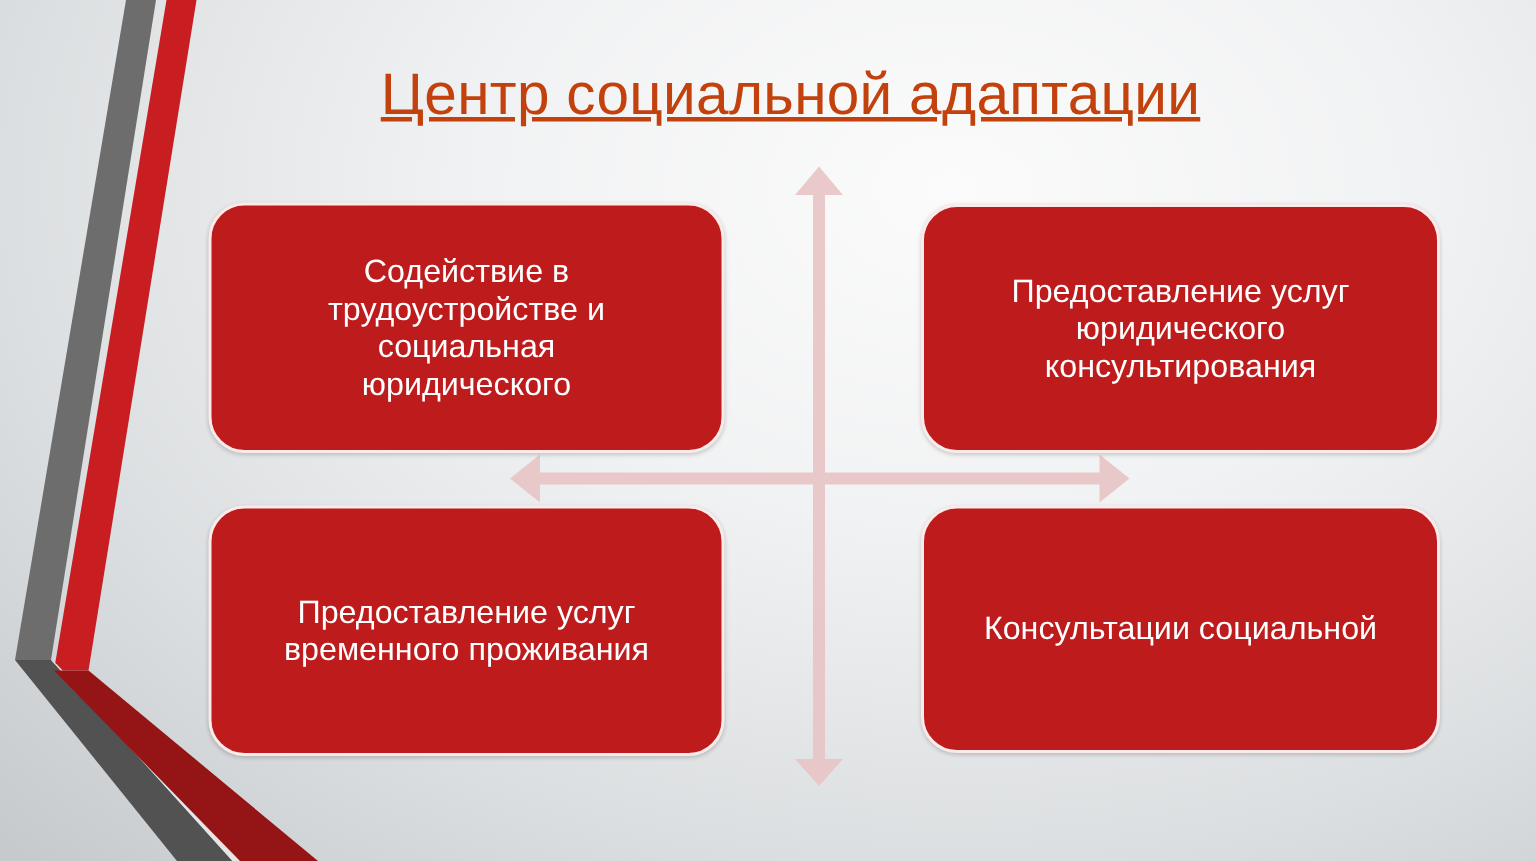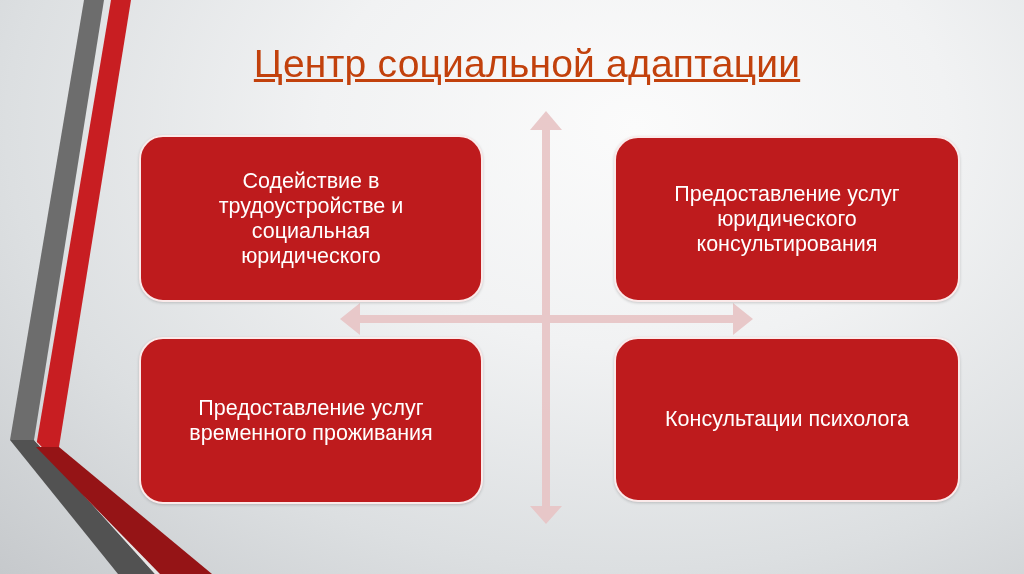--- a/index.html
+++ b/index.html
@@ -99,14 +99,14 @@
 <div class="box" id="box-tr">
   <span>Предоставление услуг
 юридического
 консультирования</span>
 </div>
 <div class="box" id="box-bl">
   <span>Предоставление услуг
 временного проживания</span>
 </div>
 <div class="box" id="box-br">
-  <span>Консультации психолога</span>
+  <span>Консультации социальной</span>
 </div>
 
 </body></html>

